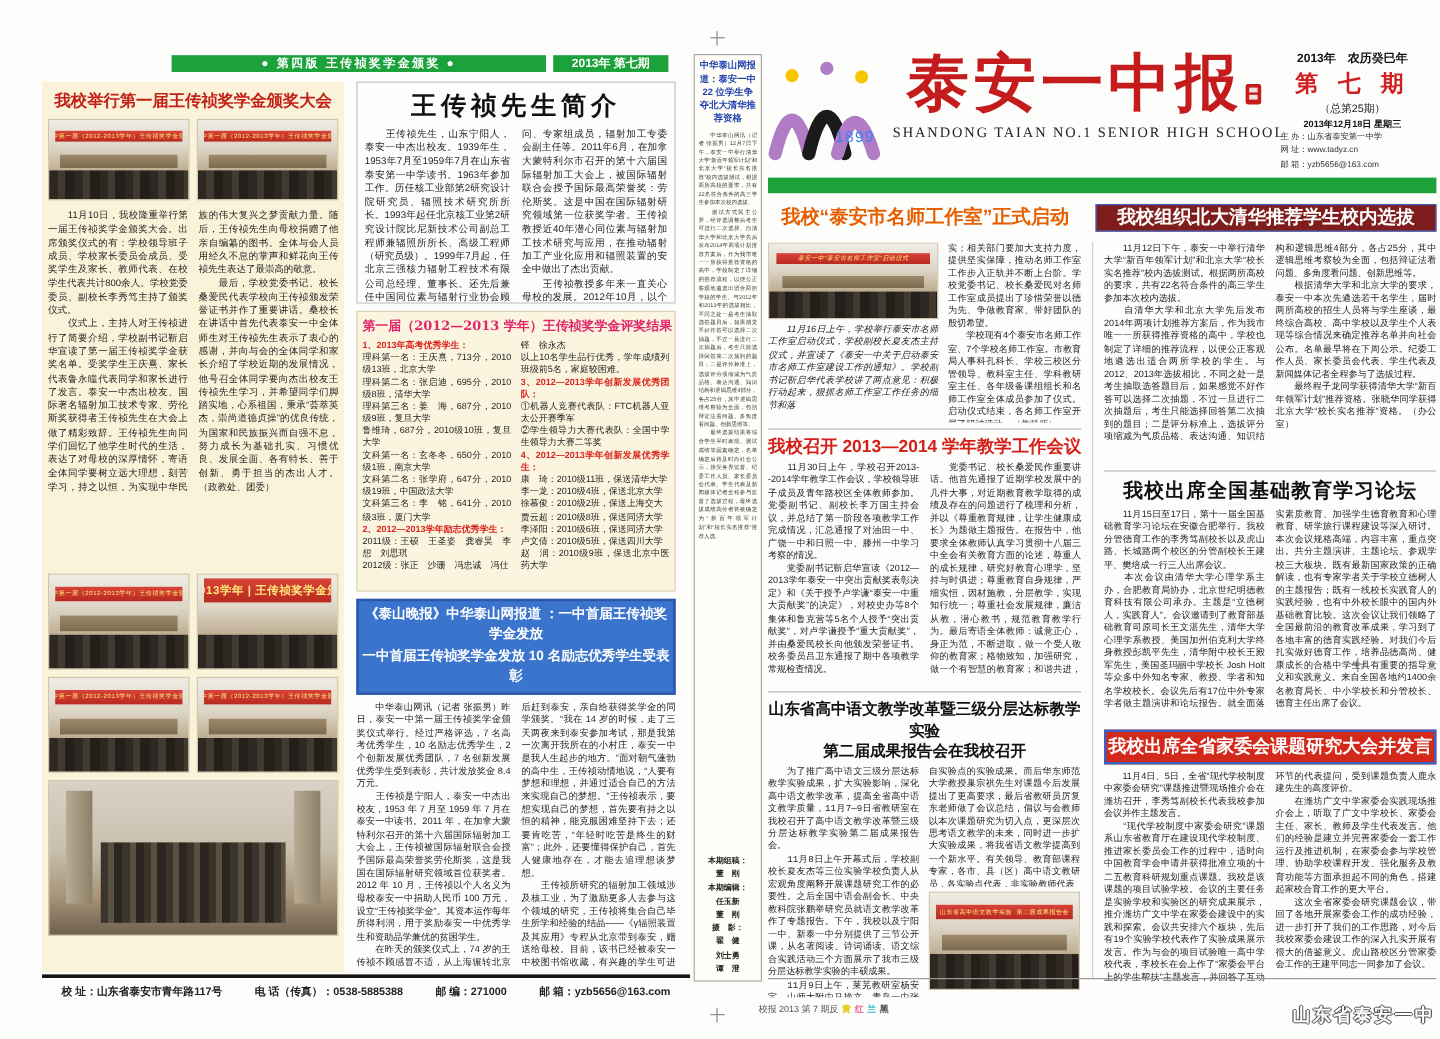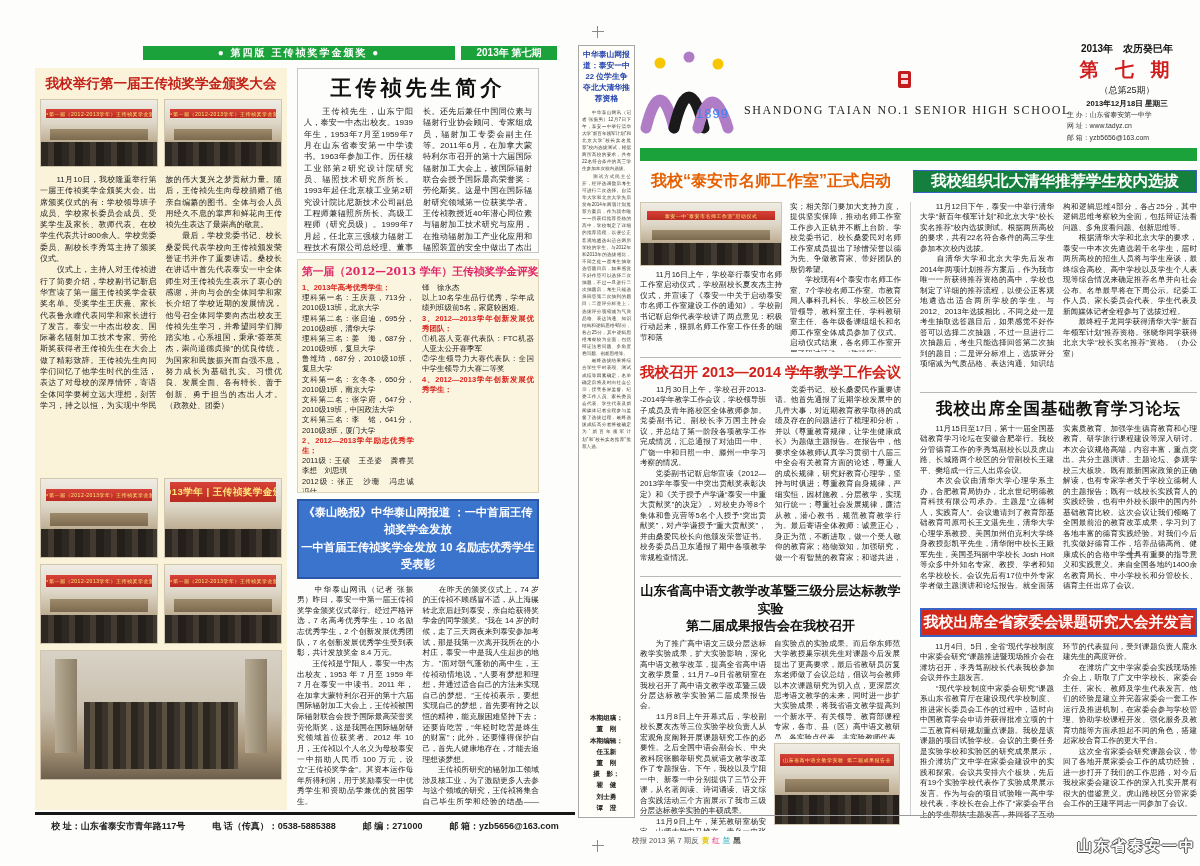--- a/index.html
+++ b/index.html
@@ -42,21 +42,21 @@
   .lead-head { font-family:"DejaVu Serif",serif; font-weight:bold; color:#c32017;
                font-size:13.6px; text-align:center; white-space:nowrap; margin:2px 0 6px; }
   .lead-photos { display:flex; gap:6px; }
   .lead-photos .ph { width:118px; height:68px; }
   .lead-text { margin-top:7px; height:298px; overflow:hidden; columns:2; column-gap:9px;
                font-size:7.9px; line-height:1.43; text-align:justify; color:#1c1c1c; white-space:pre-line; }
   .collage { margin-top:6px; display:grid; grid-template-columns:1fr 1fr; gap:6px; }
   .collage .ph { height:80px; }
   .bigph { margin-top:6px; height:130px; }
 
-  .colR { width:242px; display:flex; flex-direction:column; }
+  .colR { width:266px; display:flex; flex-direction:column; }
   .bio { border:1px solid #c6c6c6; padding:4px 6px; height:190px; overflow:hidden; }
   .bio-title { font-size:21px; font-weight:bold; letter-spacing:4px; text-align:center; color:#111; margin:1px 0 4px; }
   .bio-text { columns:2; column-gap:10px; font-size:8.1px; line-height:1.4; text-align:justify;
               color:#1c1c1c; white-space:pre-line; height:152px; overflow:hidden; }
   .results { margin-top:6px; border:1px solid #ddd3b6; background:#fbf5e0; padding:4px; height:240px; overflow:hidden; }
   .res-title { font-size:10.8px; font-weight:bold; color:#e0256a; text-align:center; white-space:nowrap;
                font-family:"DejaVu Serif",serif; margin:1px 0 4px; }
   .res-cols { display:flex; gap:8px; }
   .res-col { width:131px; font-size:7.5px; line-height:1.36; color:#1c1c1c; text-align:justify; }
   .res-col .rh { color:#d9251d; font-weight:bold; }
@@ -94,29 +94,29 @@
   .infobox .issue { font-family:"DejaVu Serif",serif; font-size:19px; font-weight:bold; color:#d01f1f;
                     letter-spacing:5px; margin-top:1px; }
   .infobox .total { font-size:9px; color:#222; margin-top:1px; }
   .infobox .date { font-size:7.6px; font-weight:bold; color:#111; margin-top:2px; }
   .infobox .meta { font-size:6.9px; color:#333; text-align:left; margin:1px 0 0 10px; line-height:1.5; }
   .fpbar { position:absolute; top:108px; left:0; right:0; height:13px; background:#1ba23a; }
   .headrow { position:absolute; top:127px; left:0; right:0; height:29px; display:flex; align-items:center; }
   .h-orange { width:262px; color:#e55f00; font-weight:bold; font-size:16px; display:flex; align-items:center;
               justify-content:center; white-space:nowrap; }
   .vdiv { width:1px; background:#9a9a9a; margin:1px 5px; }
-  .h-redbox { flex:1; background:#15803d; border:1px solid #3a62c4; color:#fff; font-weight:bold; font-size:15.5px;
+  .h-redbox { flex:1; background:#7f1d1d; border:1px solid #3a62c4; color:#fff; font-weight:bold; font-size:15.5px;
               display:flex; align-items:center; justify-content:center; white-space:nowrap; }
   .fpcols { position:absolute; top:162px; left:0; right:0; bottom:0; display:flex; gap:9px; }
   .fcolA { width:261px; }
   .fcolB { flex:1; border-left:1px solid #cfcfcf; padding-left:9px; }
   .ftext { font-size:7.6px; line-height:1.38; text-align:justify; color:#1c1c1c; white-space:pre-line; overflow:hidden; }
   .two { columns:2; column-gap:9px; }
   .a1row { display:flex; gap:8px; height:150px; overflow:hidden; }
-  .a1left { width:142px; }
+  .a1left { width:142px;font-style:italic; }
   .a1left .ph { width:142px; height:64px; }
   .a1left .ftext { margin-top:4px; height:78px; }
   .a1right { flex:1; }
   .hr { border-top:1px solid #b9b9b9; margin:5px 0; }
   .a2title { color:#d42018; font-weight:bold; font-size:14.5px; text-align:center; white-space:nowrap; margin:1px 0 3px; }
   .a3title { color:#111; font-weight:bold; font-size:13px; text-align:center; line-height:1.35; margin:1px 0 4px; }
   .a3row { display:flex; gap:8px; overflow:hidden; }
   .a3col { width:126px; }
   .a3col .ph { width:126px; height:82px; margin-top:4px; }
   .a5title { color:#111; font-weight:bold; font-size:16.5px; text-align:center; letter-spacing:1px; white-space:nowrap; margin:2px 0 4px; }
@@ -220,20 +220,27 @@
               <div class="rl">2011级：王硕　王圣姿　龚睿昊　李想　刘思琪
 2012级：张正　沙珊　冯忠诚　冯仕</div>
             </div>
             <div class="res-col">
               <div class="rl">铎　徐永杰
 以上10名学生品行优秀，学年成绩列班级前5名，家庭较困难。</div>
               <span class="rh">3、2012—2013学年创新发展优秀团队：</span>
               <div class="rl">①机器人竞赛代表队：FTC机器人亚太公开赛季军
 ②学生领导力大赛代表队：全国中学生领导力大赛二等奖</div>
               <span class="rh">4、2012—2013学年创新发展优秀学生：</span>
+              <div class="rl">康　琦：2010级11班，保送清华大学
+李一龙：2010级4班，保送北京大学
+徐慕俊：2010级2班，保送上海交大
+贾云超：2010级8班，保送同济大学
+李泽阳：2010级6班，保送同济大学
+卢文倩：2010级5班，保送四川大学
+赵　润：2010级9班，保送北京中医药大学</div>
             </div>
           </div>
         </div>
 
         <div class="bluebanner">
           <div>《泰山晚报》中华泰山网报道 ：一中首届王传祯奖学金发放</div>
           <div>一中首届王传祯奖学金发放 10 名励志优秀学生受表彰</div>
         </div>
 
         <div class="report-text">　　中华泰山网讯（记者 张振男）昨日，泰安一中第一届王传祯奖学金颁奖仪式举行。经过严格评选，7 名高考优秀学生，10 名励志优秀学生，2 个创新发展优秀团队，7 名创新发展优秀学生受到表彰，共计发放奖金 8.4 万元。
@@ -272,21 +279,21 @@
           <circle cx="20" cy="13" r="5.5" fill="#f6c600"></circle>
           <circle cx="49" cy="7" r="5.5" fill="#b07cc6"></circle>
           <circle cx="78" cy="14" r="5.5" fill="#f6c600"></circle>
           <path d="M6,78 Q20,22 34,78" stroke="#b07cc6" stroke-width="11" fill="none" stroke-linecap="round"></path>
           <path d="M34,78 Q49,16 64,78" stroke="#1a1a1a" stroke-width="11" fill="none" stroke-linecap="round"></path>
           <path d="M58,78 Q72,26 88,78" stroke="#b07cc6" stroke-width="11" fill="none" stroke-linecap="round"></path>
         </svg>
         <span class="yr">1899</span>
       </div>
       <div class="mtitle">
-        <div class="big"><span class="seal"></span></div>
+        <div class="big"><span>泰安一中报</span><span class="seal"></span></div>
         <div class="sub">SHANDONG TAIAN NO.1 SENIOR HIGH SCHOOL</div>
       </div>
       <div class="infobox">
         <div class="l1">2013年　农历癸巳年</div>
         <div class="issue">第 七 期</div>
         <div class="total">（总第25期）</div>
         <div class="date">2013年12月18日 星期三</div>
         <div class="meta">主 办：山东省泰安第一中学</div>
         <div class="meta">网 址：www.tadyz.cn</div>
         <div class="meta">邮 箱：yzb5656@163.com</div>

